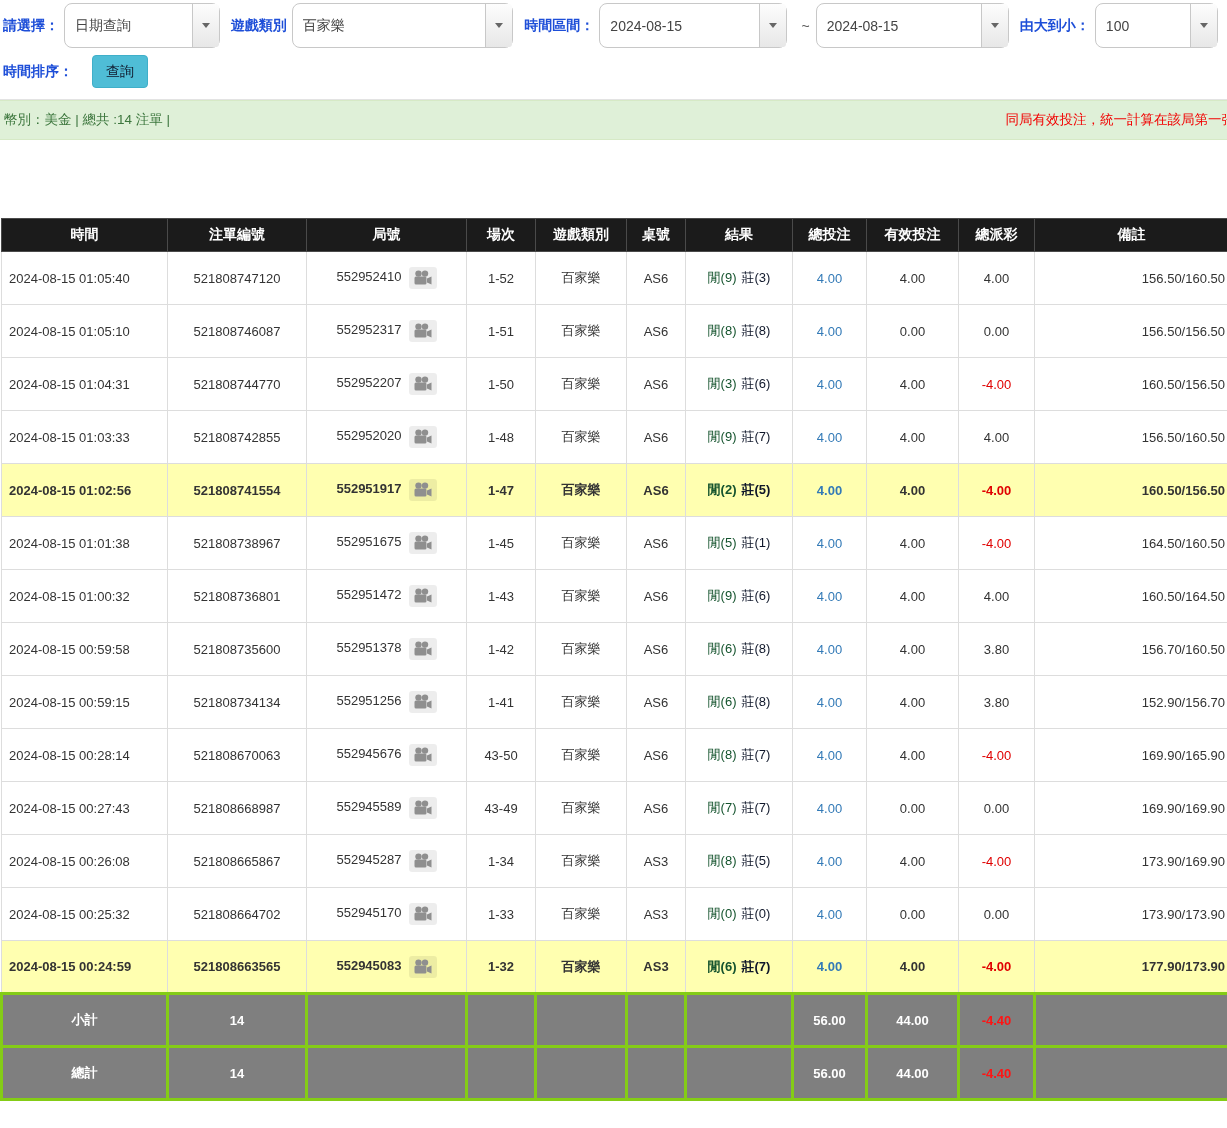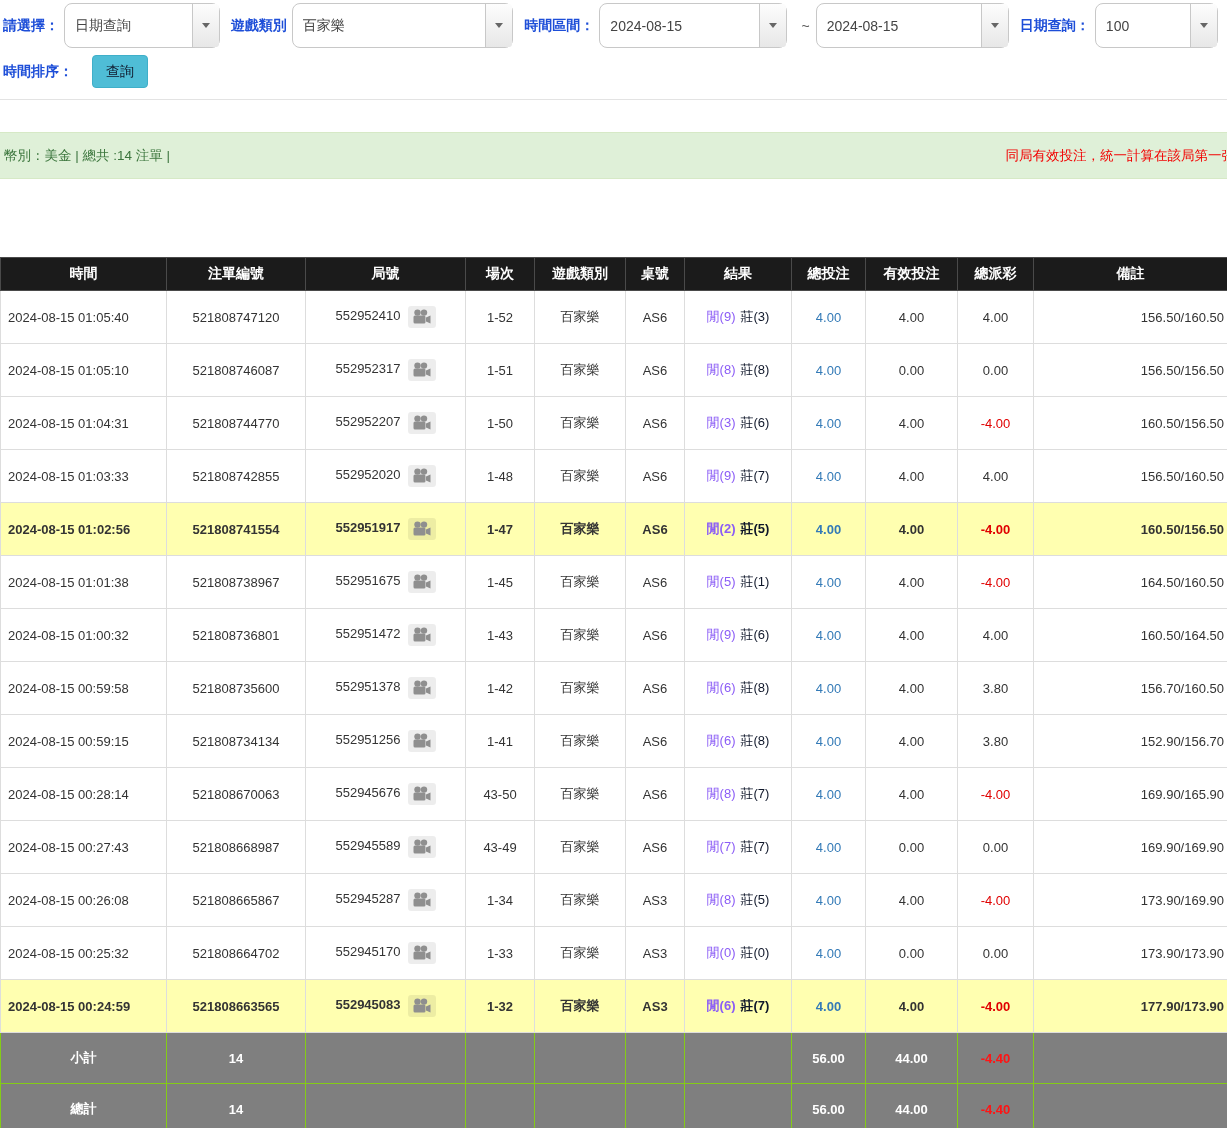--- a/index.html
+++ b/index.html
@@ -18,44 +18,44 @@
     background:linear-gradient(#fdfdfd,#e7e7e7); display:flex; align-items:center; justify-content:center;
     border-radius:0 3px 3px 0; flex:0 0 27px; }
   .caret { width:0; height:0; border-left:4px solid transparent; border-right:4px solid transparent; border-top:5px solid #666; }
   .w158{width:158px;} .w225{width:225px;} .w190{width:190px;} .w196{width:196px;} .w125{width:125px;} .w205{width:205px;}
   .search-btn { height:33px; padding:0 13px; margin-left:14px; background:#4fbdd6; border:1px solid #3fafc9;
     border-radius:4px; color:#0f172a; font-size:14px; cursor:pointer; }
 
   .divider { border-top:1px solid #e3e3e3; margin-top:11px; }
 
   
-  .info-bar { margin-top:32px; height:47px; background:#dff0d8; border-top:1px solid #d6e9c6;
+  .info-bar { margin-top:0; height:40px; background:#dff0d8; border-top:1px solid #d6e9c6;
     border-bottom:1px solid #d6e9c6; display:flex; justify-content:space-between; align-items:center;
     padding:0 0 0 4px; font-size:13.5px; overflow:hidden;gap:38px; }
   .info-left { color:#3c763d; white-space:nowrap; }
   .info-right { color:#f20000; white-space:nowrap; margin-right:-8px; }
 
   
   table { border-collapse:collapse; width:1227px; margin-top:78px; table-layout:fixed; }
   thead th { background:#1b1b1b; color:#fff; font-size:14px; font-weight:bold; height:33px;
     border:1px solid #4a4a4a; padding:0; text-align:center; }
   tbody td { border:1px solid #ddd; height:53px; font-size:13px; color:#333; text-align:center;
     padding:0; background:#fff; }
   tr.hl td { background:#ffffb0;font-weight:bold; }
   td.time { text-align:left; padding-left:7px; }
   td.note { text-align:right; padding-right:3px; }
   td.round { white-space:nowrap; }
   .vicon { display:inline-flex; align-items:center; justify-content:center; margin-left:7px;
     background:rgba(0,0,0,0.07); border-radius:3px; padding:3px 4px; vertical-align:middle; cursor:pointer; }
-  .player { color:#8b5cf6; margin-right:5px; }
+  .player { color:#14532d; margin-right:5px; }
   .banker { color:#0f172a; }
   .linkblue { color:#337ab7; cursor:pointer; }
   td.payout.neg { color:#e00000; }
   tfoot td { background:#7f7f7f; color:#fff; font-weight:bold; font-size:13px; height:37px;
-    border:1px solid #84cc16; text-align:center; padding:16px; }
+    border:3px solid #84cc16; text-align:center; padding:16px; }
   tfoot td.neg-f { color:#ff1414; }
 </style>
 </head>
 <body>
 
 <div class="filter-bar">
   <div class="frow">
     <span class="flabel">請選擇：</span>
     <div class="combo w158">
       <span class="combo-text">日期查詢</span>
@@ -77,21 +77,21 @@
           <span class="caret"></span>
         </span>
     </div>
     <span class="tilde">~</span>
     <div class="combo w196">
       <span class="combo-text">2024-08-15</span>
       <span class="combo-btn">
           <span class="caret"></span>
         </span>
     </div>
-    <span class="flabel">日期查詢：</span>
+    <span class="flabel">由大到小：</span>
     <div class="combo w125">
       <span class="combo-text">100</span>
       <span class="combo-btn">
           <span class="caret"></span>
         </span>
     </div>
   </div>
   <div class="frow">
     <span class="flabel">時間排序：</span>
     <button class="search-btn">查詢</button>

